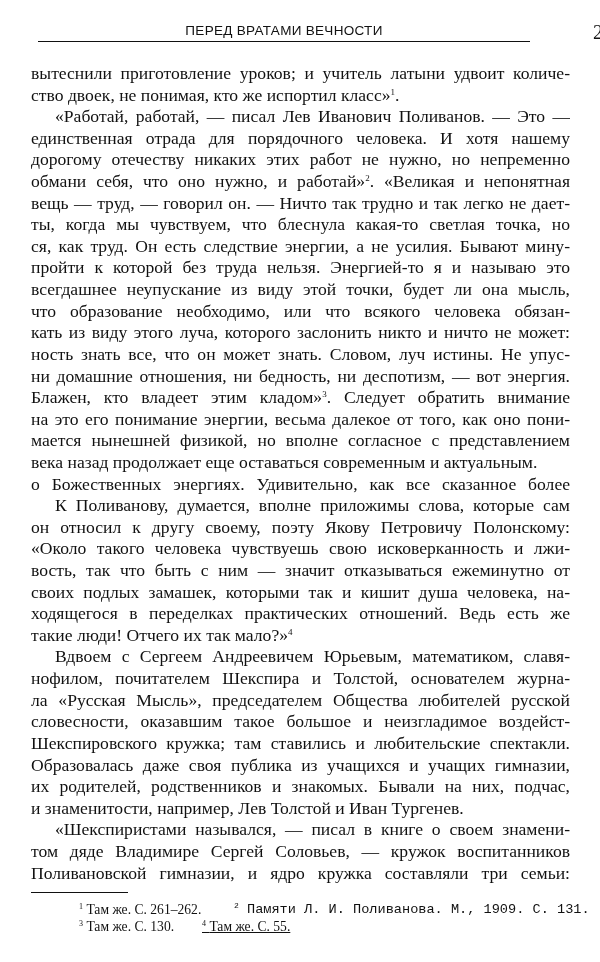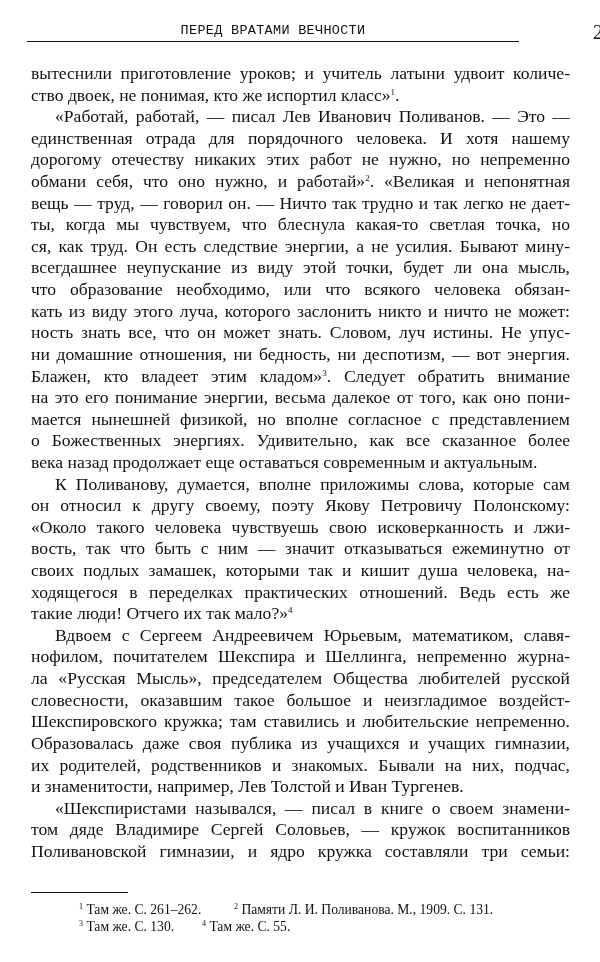--- a/index.html
+++ b/index.html
@@ -1,18 +1,18 @@
 <!DOCTYPE html>
 <html><head>
 <meta charset="utf-8">
 <style>
   html, body { margin: 0; padding: 0; background: #ffffff; }
   body { width: 600px; height: 962px; position: relative; overflow: hidden; color: #111; }
-  .runhead { position: absolute; left: 27px; top: 22px; width: 492px; height: 19px; border-bottom: 1.5px solid #111;
-    font-family: Liberation Mono, monospace; font-size: 13.5px; text-align: center; letter-spacing: 0.3px; line-height: 18px; }
+  .runhead { position: absolute; left: 38px; top: 22px; width: 492px; height: 19px; border-bottom: 1.5px solid #111;
+    font-family: Liberation Sans, sans-serif; font-size: 13.5px; text-align: center; letter-spacing: 0.3px; line-height: 18px; }
   .pagenum { position: absolute; left: 549px; top: 20px; font-family: "Liberation Serif", serif; font-size: 20px; line-height: 24px; margin-left: 44px; }
   .body { position: absolute; left: 31px; top: 63px; width: 539px; font-family: "Liberation Serif", serif; font-size: 17.6px; }
   .ln { display: block; height: 21.62px; line-height: 21.62px; white-space: nowrap; text-align: justify; text-align-last: justify; overflow: visible; }
   .ln.last { text-align-last: left; }
   .ln.ind { padding-left: 24px; }
   sup { font-size: 9px; line-height: 0; vertical-align: 6px; }
   .fn-rule { position: absolute; left: 31px; top: 892px; width: 97px; border-top: 1.3px solid #111; }
   .fn { position: absolute; font-family: "Liberation Serif", serif; font-size: 13.6px; line-height: 16px; white-space: nowrap; margin-left: 24px; }
   .fn sup { font-size: 8px; vertical-align: 5px; }
 </style>
@@ -27,48 +27,49 @@
 <div class="body" id="body">
     <span class="ln" style="white-space: normal; text-align: justify; text-align-last: justify; overflow: hidden;"><span>вытеснили приготовление уроков; и учитель латыни удвоит количе-</span></span>
     <span class="ln last"><span>ство двоек, не понимая, кто же испортил класс»</span><sup>1</sup><span>.</span></span>
     <span class="ln ind" style="white-space: normal; text-align: justify; text-align-last: justify; overflow: hidden;"><span>«Работай, работай, — писал Лев Иванович Поливанов. — Это —</span></span>
     <span class="ln" style="white-space: normal; text-align: justify; text-align-last: justify; overflow: hidden;"><span>единственная отрада для порядочного человека. И хотя нашему</span></span>
     <span class="ln" style="white-space: normal; text-align: justify; text-align-last: justify; overflow: hidden;"><span>дорогому отечеству никаких этих работ не нужно, но непременно</span></span>
     <span class="ln" style="white-space: normal; text-align: justify; text-align-last: justify; overflow: hidden;"><span>обмани себя, что оно нужно, и работай»</span><sup>2</sup><span>. «Великая и непонятная</span></span>
     <span class="ln" style="white-space: normal; text-align: justify; text-align-last: justify; overflow: hidden;"><span>вещь — труд, — говорил он. — Ничто так трудно и так легко не дает-</span></span>
     <span class="ln" style="white-space: normal; text-align: justify; text-align-last: justify; overflow: hidden;"><span>ты, когда мы чувствуем, что блеснула какая-то светлая точка, но</span></span>
     <span class="ln" style="white-space: normal; text-align: justify; text-align-last: justify; overflow: hidden;"><span>ся, как труд. Он есть следствие энергии, а не усилия. Бывают мину-</span></span>
+    <span class="ln" style="white-space: normal; text-align: justify; text-align-last: justify; overflow: hidden;"><span>пройти к которой без труда нельзя. Энергией-то я и называю это</span></span>
     <span class="ln" style="white-space: normal; text-align: justify; text-align-last: justify; overflow: hidden;"><span>всегдашнее неупускание из виду этой точки, будет ли она мысль,</span></span>
     <span class="ln" style="white-space: normal; text-align: justify; text-align-last: justify; overflow: hidden;"><span>что образование необходимо, или что всякого человека обязан-</span></span>
     <span class="ln" style="white-space: normal; text-align: justify; text-align-last: justify; overflow: hidden;"><span>кать из виду этого луча, которого заслонить никто и ничто не может:</span></span>
     <span class="ln" style="white-space: normal; text-align: justify; text-align-last: justify; overflow: hidden;"><span>ность знать все, что он может знать. Словом, луч истины. Не упус-</span></span>
     <span class="ln" style="white-space: normal; text-align: justify; text-align-last: justify; overflow: hidden;"><span>ни домашние отношения, ни бедность, ни деспотизм, — вот энергия.</span></span>
     <span class="ln" style="white-space: normal; text-align: justify; text-align-last: justify; overflow: hidden;"><span>Блажен, кто владеет этим кладом»</span><sup>3</sup><span>. Следует обратить внимание</span></span>
     <span class="ln" style="white-space: normal; text-align: justify; text-align-last: justify; overflow: hidden;"><span>на это его понимание энергии, весьма далекое от того, как оно пони-</span></span>
     <span class="ln" style="white-space: normal; text-align: justify; text-align-last: justify; overflow: hidden;"><span>мается нынешней физикой, но вполне согласное с представлением</span></span>
+    <span class="ln last"><span>века назад продолжает еще оставаться современным и актуальным.</span></span>
     <span class="ln" style="white-space: normal; text-align: justify; text-align-last: justify; overflow: hidden;"><span>о Божественных энергиях. Удивительно, как все сказанное более</span></span>
-    <span class="ln last"><span>века назад продолжает еще оставаться современным и актуальным.</span></span>
     <span class="ln ind" style="white-space: normal; text-align: justify; text-align-last: justify; overflow: hidden;"><span>К Поливанову, думается, вполне приложимы слова, которые сам</span></span>
     <span class="ln" style="white-space: normal; text-align: justify; text-align-last: justify; overflow: hidden;"><span>он относил к другу своему, поэту Якову Петровичу Полонскому:</span></span>
     <span class="ln" style="white-space: normal; text-align: justify; text-align-last: justify; overflow: hidden;"><span>«Около такого человека чувствуешь свою исковерканность и лжи-</span></span>
     <span class="ln" style="white-space: normal; text-align: justify; text-align-last: justify; overflow: hidden;"><span>вость, так что быть с ним — значит отказываться ежеминутно от</span></span>
     <span class="ln" style="white-space: normal; text-align: justify; text-align-last: justify; overflow: hidden;"><span>своих подлых замашек, которыми так и кишит душа человека, на-</span></span>
     <span class="ln" style="white-space: normal; text-align: justify; text-align-last: justify; overflow: hidden;"><span>ходящегося в переделках практических отношений. Ведь есть же</span></span>
     <span class="ln last"><span>такие люди! Отчего их так мало?»</span><sup>4</sup><span></span></span>
     <span class="ln ind" style="white-space: normal; text-align: justify; text-align-last: justify; overflow: hidden;"><span>Вдвоем с Сергеем Андреевичем Юрьевым, математиком, славя-</span></span>
-    <span class="ln" style="white-space: normal; text-align: justify; text-align-last: justify; overflow: hidden;"><span>нофилом, почитателем Шекспира и Шеллинга, непременно журна-</span></span>
+    <span class="ln" style="white-space: normal; text-align: justify; text-align-last: justify; overflow: hidden;"><span>нофилом, почитателем Шекспира и Толстой, основателем журна-</span></span>
     <span class="ln" style="white-space: normal; text-align: justify; text-align-last: justify; overflow: hidden;"><span>ла «Русская Мысль», председателем Общества любителей русской</span></span>
     <span class="ln" style="white-space: normal; text-align: justify; text-align-last: justify; overflow: hidden;"><span>словесности, оказавшим такое большое и неизгладимое воздейст-</span></span>
-    <span class="ln" style="white-space: normal; text-align: justify; text-align-last: justify; overflow: hidden;"><span>Шекспировского кружка; там ставились и любительские непременно.</span></span>
+    <span class="ln" style="white-space: normal; text-align: justify; text-align-last: justify; overflow: hidden;"><span>Шекспировского кружка; там ставились и любительские спектакли.</span></span>
     <span class="ln" style="white-space: normal; text-align: justify; text-align-last: justify; overflow: hidden;"><span>Образовалась даже своя публика из учащихся и учащих гимназии,</span></span>
     <span class="ln" style="white-space: normal; text-align: justify; text-align-last: justify; overflow: hidden;"><span>их родителей, родственников и знакомых. Бывали на них, подчас,</span></span>
     <span class="ln last"><span>и знаменитости, например, Лев Толстой и Иван Тургенев.</span></span>
     <span class="ln ind" style="white-space: normal; text-align: justify; text-align-last: justify; overflow: hidden;"><span>«Шекспиристами назывался, — писал в книге о своем знамени-</span></span>
     <span class="ln" style="white-space: normal; text-align: justify; text-align-last: justify; overflow: hidden;"><span>том дяде Владимире Сергей Соловьев, — кружок воспитанников</span></span>
     <span class="ln" style="white-space: normal; text-align: justify; text-align-last: justify; overflow: hidden;"><span>Поливановской гимназии, и ядро кружка составляли три семьи:</span></span>
   </div>
 
 <div class="fn-rule"></div>
 
 <div class="fn" style="left:55px; top:902px;"><sup>1</sup> <span>Там же. С. 261–262.</span></div>
-<div class="fn" style="left:210px; top:902px;"><sup>2</sup> <span>Памяти Л. И. Поливанова. М., 1909. С. 131.</span></div>
+<div class="fn" style="left:210px; top:902px;font-family:Liberation Mono, monospace;"><sup>2</sup> <span>Памяти Л. И. Поливанова. М., 1909. С. 131.</span></div>
 <div class="fn" style="left:55px; top:919px;"><sup>3</sup> <span>Там же. С. 130.</span></div>
-<div class="fn" style="left:178px; top:919px;"><sup>4</sup> <span>Там же. С. 55.</span></div>
+<div class="fn" style="left:178px; top:919px;text-decoration:underline;"><sup>4</sup> <span>Там же. С. 55.</span></div>
 
 </body></html>

